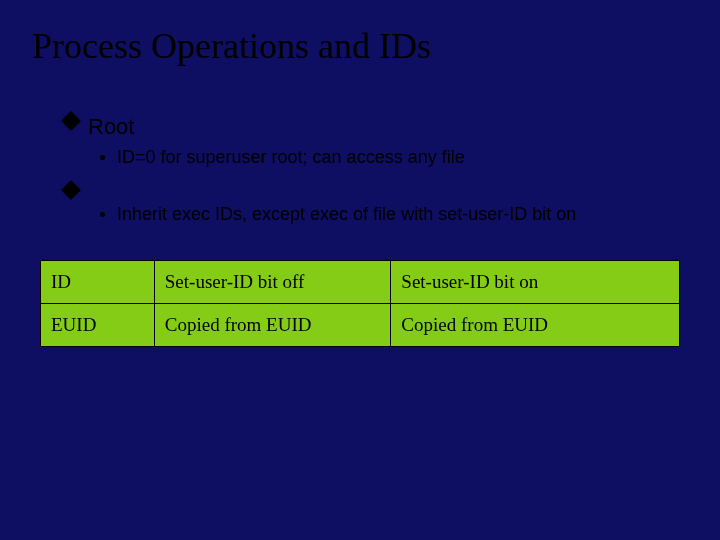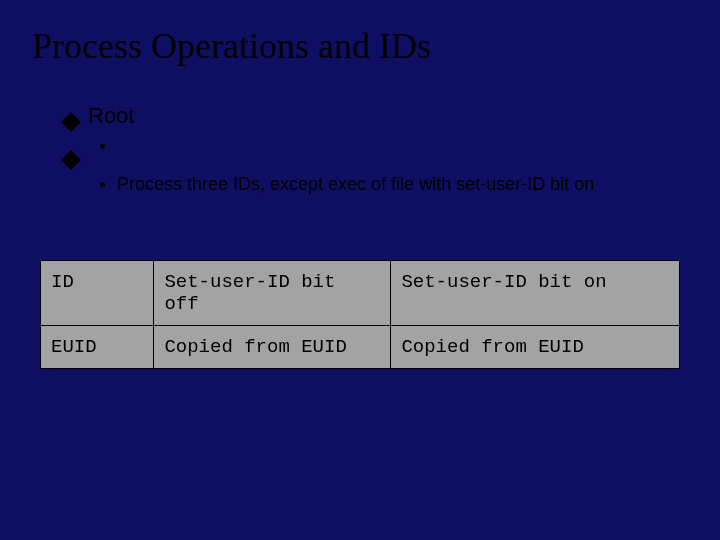--- a/index.html
+++ b/index.html
@@ -27,22 +27,22 @@
     top: 25px;
   }
   .body {
     position: absolute;
     left: 64px;
     top: 100px;
     width: 618px;
   }
   .bullet-1 {
     display: flex;
-    align-items: flex-end;
-    margin-top: 3px;
+    align-items: flex-start;
+    margin-top: 14px;
   }
   .diamond {
     width: 14px;
     height: 14px;
     background: #000;
     transform: rotate(45deg);
     margin-right: 10px;
     flex: 0 0 14px;
   }
   .bullet-1-text {
@@ -76,52 +76,53 @@
     position: absolute;
     left: 40px;
     top: 260px;
     width: 640px;
     border-collapse: collapse;
   }
   .table td {
     border: 1px solid #000;
     padding: 10px 10px;
     font-size: 19px;
-    font-family: Liberation Mono, monospace;
+    font-family: Liberation Serif, serif;
     color: #000;
     vertical-align: top;
-    background: #a3a3a3;
+    background: #84cc16;
   }
   .col1 { width: 100px; }
   .col2 { width: 240px; }
   .col3 { width: 300px; }
 </style>
 </head>
 <body>
 
 <div class="slide">
 
   <div class="title">Process Operations and IDs</div>
 
   <div class="body">
 
     <div class="bullet-1">
       <div class="diamond"></div>
       <div class="bullet-1-text">Root</div>
     </div>
     <div class="bullet-2">
       <div class="dot"></div>
+      <div class="bullet-2-text">ID=0 for superuser root; can access any file</div>
     </div>
 
     <div class="bullet-1">
       <div class="diamond"></div>
     </div>
     <div class="bullet-2">
       <div class="dot"></div>
-      <div class="bullet-2-text">Process three IDs, except exec of file with set-user-ID bit on</div>
+      <div class="bullet-2-text">Inherit exec IDs, except exec of file with set-user-ID bit on</div>
     </div>
 
   </div>
 
   <table class="table">
     <tbody>
         <tr>
       <td class="col1">ID</td>
       <td class="col2">Set-user-ID bit off</td>
       <td class="col3">Set-user-ID bit on</td>

